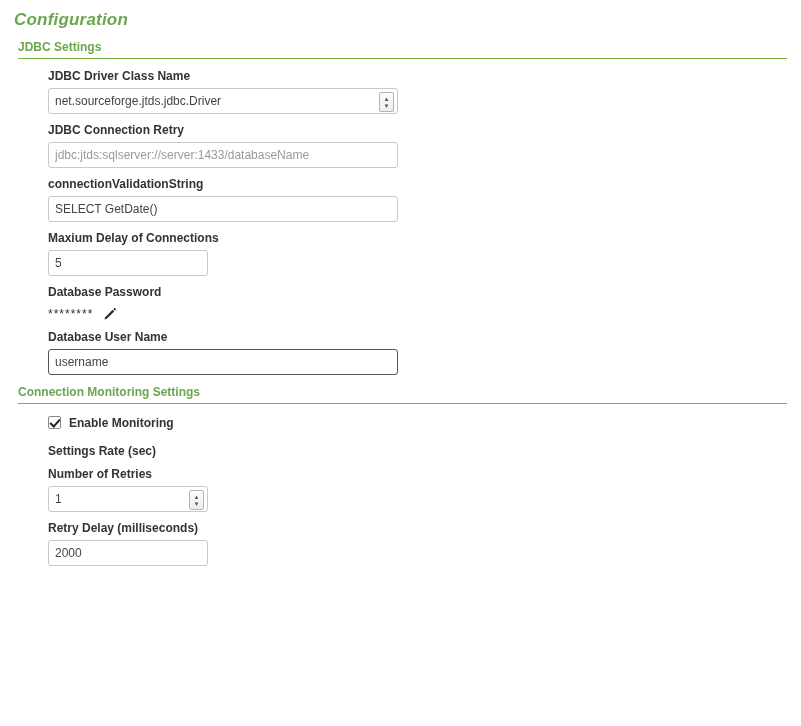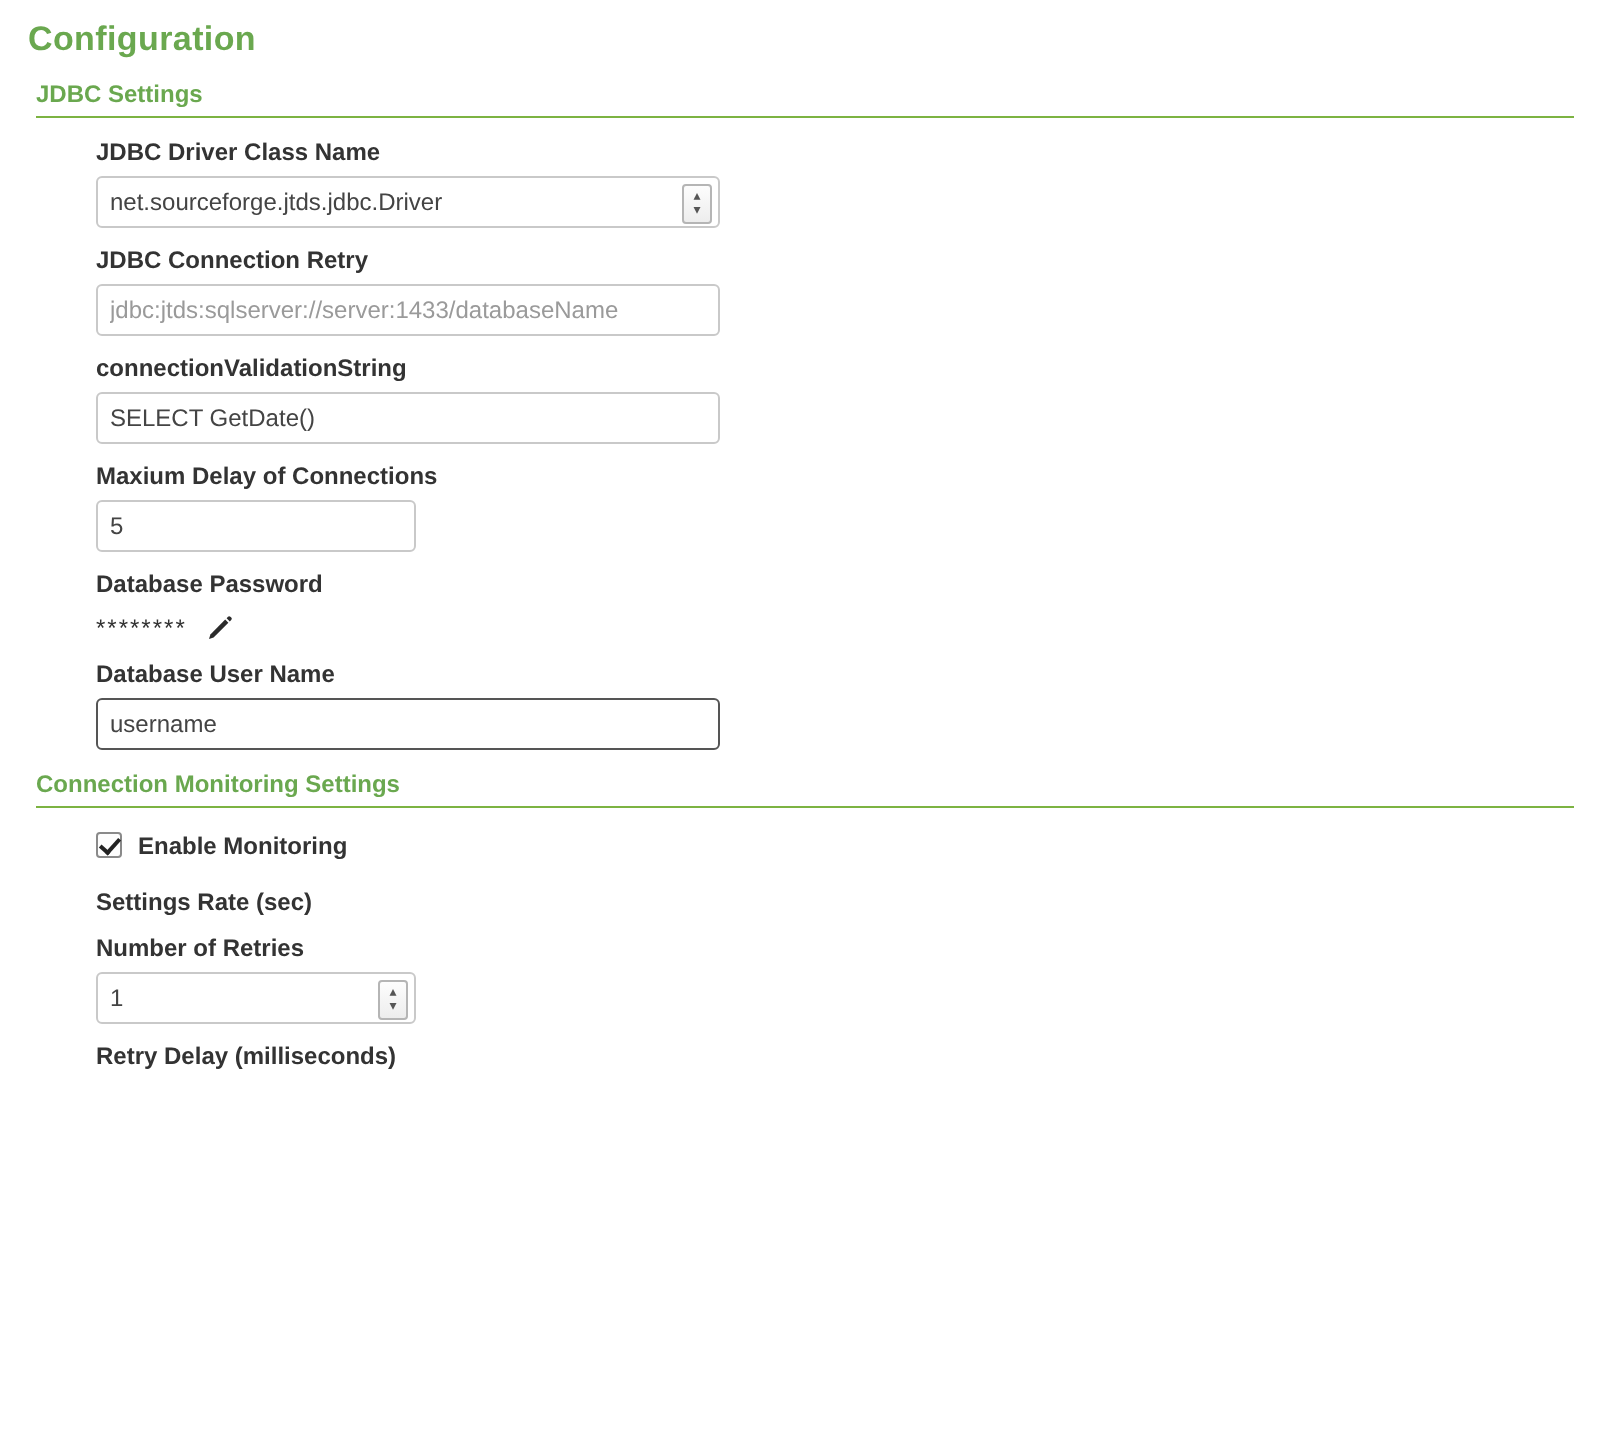--- a/index.html
+++ b/index.html
@@ -21,20 +21,21 @@
     height: 726px;
     box-sizing: border-box;
     padding: 0;
   }
   .page-title {
     color: #6aa84f;
     font-size: 17px;
     font-weight: bold;
     margin: 10px 0 0 14px;
     letter-spacing: 0.2px;
+    font-style: italic;
   }
   .section {
     margin-top: 10px;
     padding: 0 14px 0 14px;
   }
   .section-header {
     color: #6aa84f;
     font-size: 12px;
     font-weight: bold;
     padding-bottom: 4px;
@@ -67,21 +68,21 @@
     padding: 3px 6px;
     font-family: "Liberation Sans", sans-serif;
     font-size: 12px;
     color: #444444;
     background: #ffffff;
     outline: none;
   }
   input.text-input::placeholder {
     color: #9a9a9a;
   }
-  input.w350 { width: 312px; }
+  input.w350 { width: 350px; }
   input.w160 { width: 160px; }
   input.focused {
     border: 1px solid #555555;
   }
   .spinner {
     position: absolute;
     right: 4px;
     top: 4px;
     width: 13px;
     height: 18px;
@@ -241,18 +242,21 @@
           <input class="text-input w160" type="text" value="1" style="">
           <span class="spinner">
             <span class="up">▴</span>
             <span class="down">▾</span>
           </span>
         </span>
       </div>
 
       <div class="field">
         <label class="field-label">Retry Delay (milliseconds)</label>
+        <span class="input-wrap">
+          <input class="text-input w160" type="text" value="2000" style="">
+        </span>
       </div>
 
     </div>
   </div>
 
 </div>
 
 </body></html>

